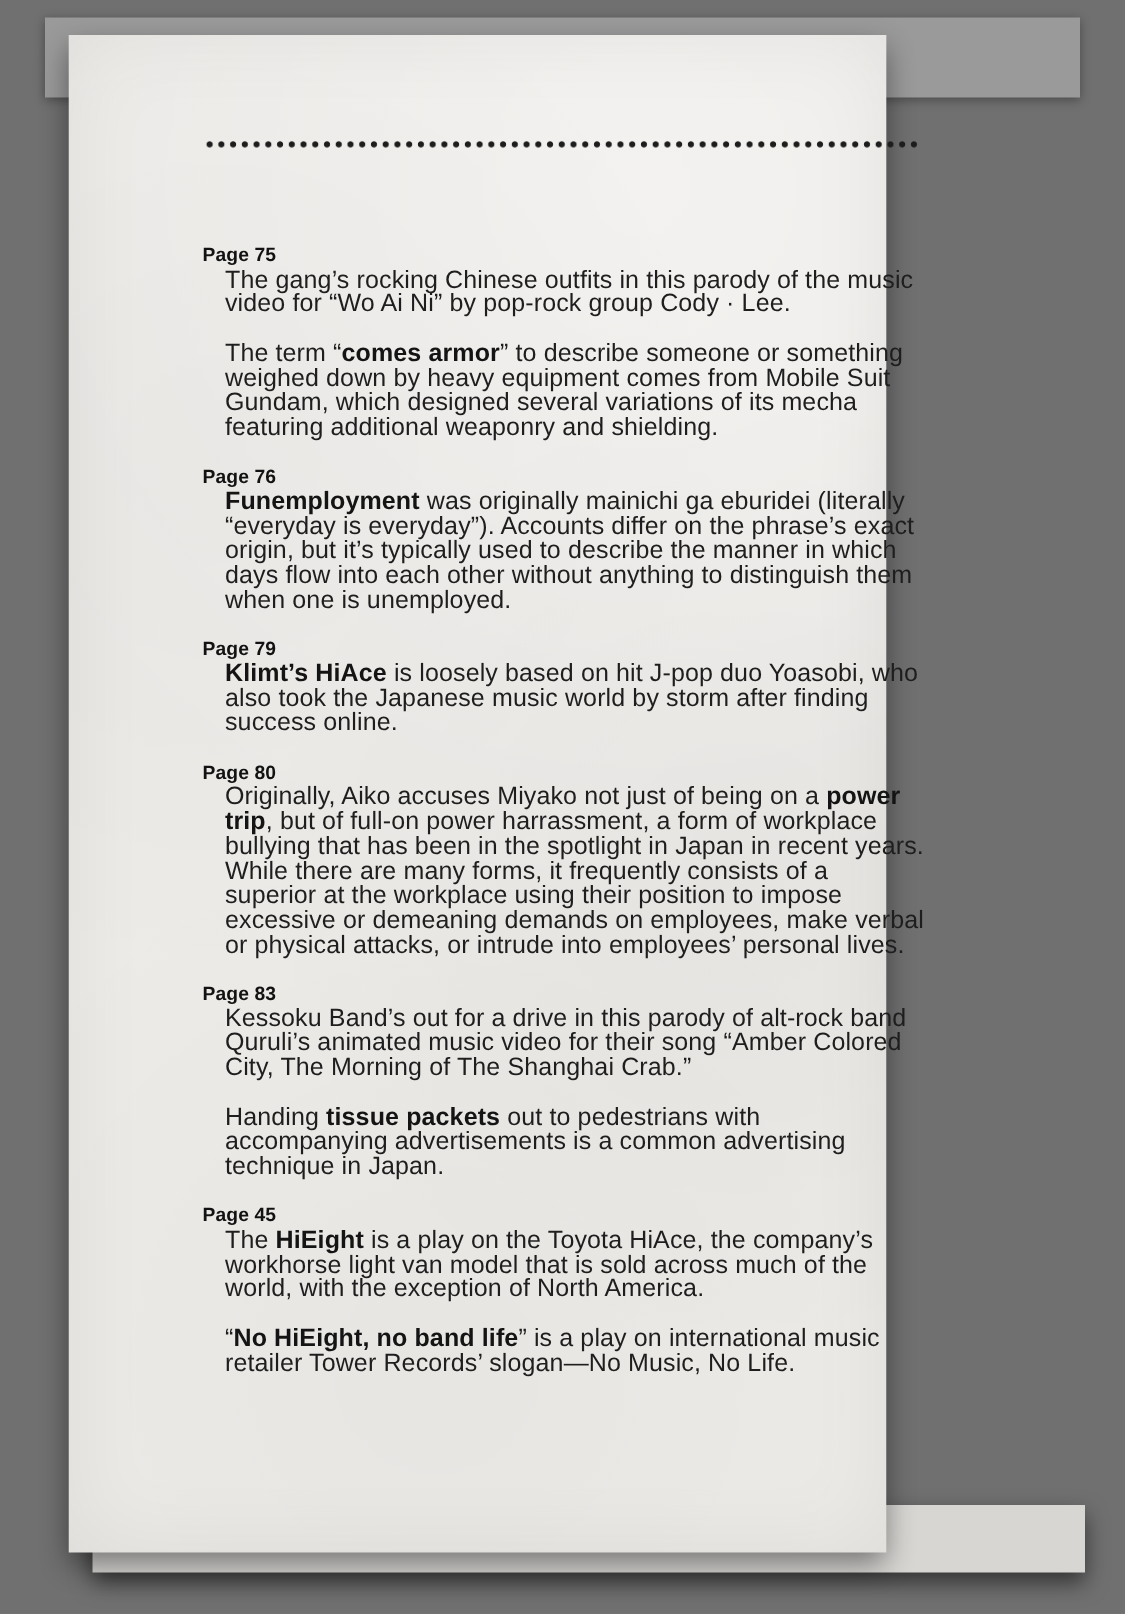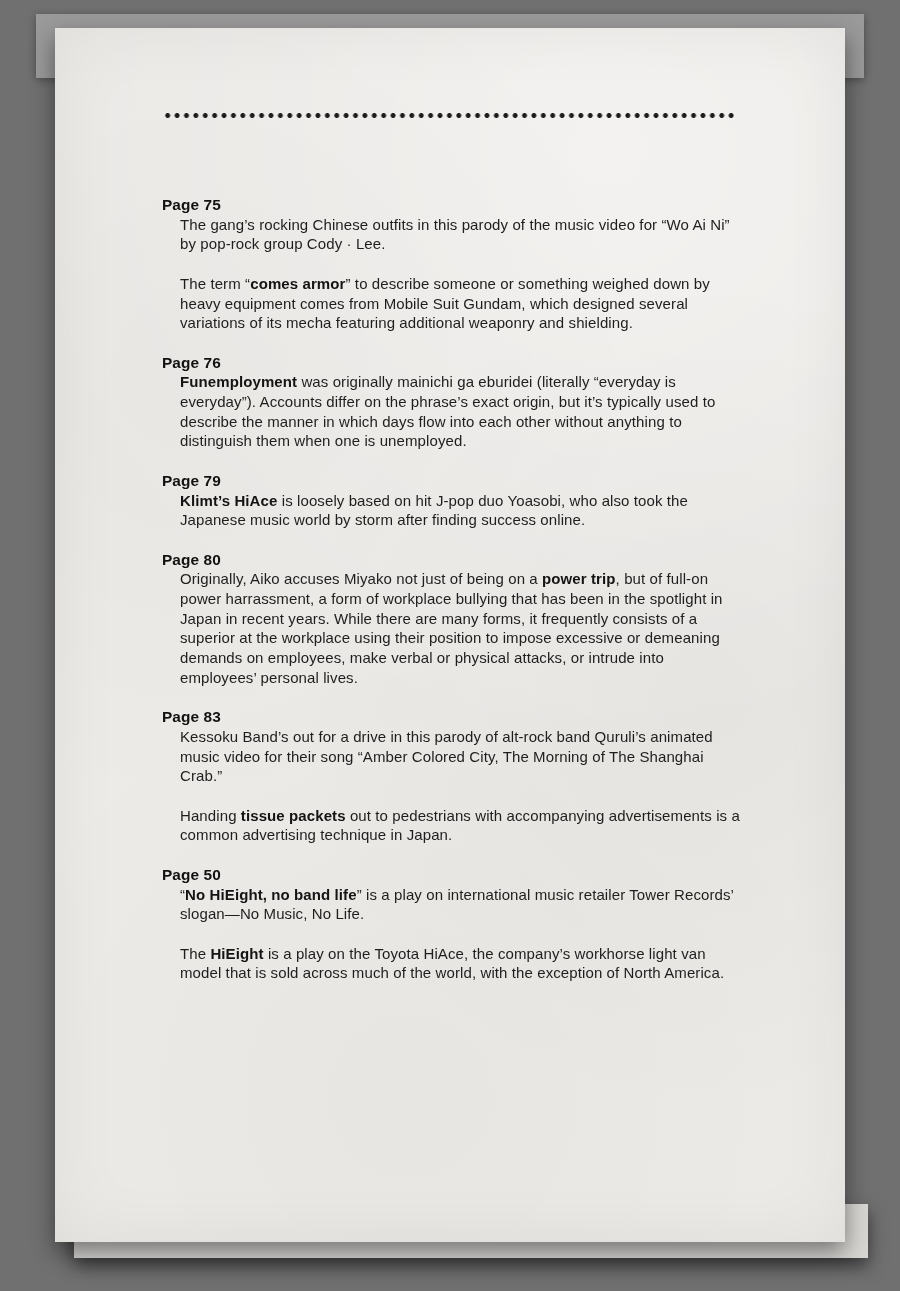--- a/index.html
+++ b/index.html
@@ -31,21 +31,21 @@
     top: 1204px;
     width: 794px;
     height: 54px;
     background: #d8d6d3;
     box-shadow: 0 8px 18px rgba(0,0,0,0.55);
   }
   .paper {
     position: absolute;
     left: 55px;
     top: 28px;
-    width: 790px;
+    width: 654px;
     height: 1214px;
     background-color: #edebe8;
     background-image:
       radial-gradient(circle at 18% 28%, rgba(0,0,0,0.025), rgba(0,0,0,0) 42%),
       radial-gradient(circle at 82% 55%, rgba(0,0,0,0.03), rgba(0,0,0,0) 46%),
       radial-gradient(circle at 45% 88%, rgba(0,0,0,0.025), rgba(0,0,0,0) 40%),
       radial-gradient(circle at 70% 10%, rgba(255,255,255,0.35), rgba(255,255,255,0) 50%);
     box-shadow:
       0 10px 22px rgba(0,0,0,0.45),
       inset 0 0 70px rgba(0,0,0,0.06);
@@ -67,21 +67,21 @@
     font-size: 15.4px;
     line-height: 19.7px;
     font-weight: bold;
     color: #121212;
     letter-spacing: 0.1px;
   }
   .note-paragraph {
     margin: 0 0 19.7px 0;
     padding-left: 18px;
     width: 560px;
-    font-size: 15px;
+    font-size: 20px;
     line-height: 19.7px;
     color: #1e1e1e;
     letter-spacing: 0.1px;
   }
   .note-paragraph .b { font-weight: bold; color: #141414; }
   .note-paragraph .i { }
 </style>
 </head>
 <body>
 
@@ -108,20 +108,20 @@
           <section class="note-section">
             <h3 class="page-heading">Page 80</h3>
             <p class="note-paragraph"><span>Originally, Aiko accuses Miyako not just of being on a </span><span class="b">power trip</span><span>, but of full-on power harrassment, a form of workplace bullying that has been in the spotlight in Japan in recent years. While there are many forms, it frequently consists of a superior at the workplace using their position to impose excessive or demeaning demands on employees, make verbal or physical attacks, or intrude into employees’ personal lives.</span></p>
           </section>
           <section class="note-section">
             <h3 class="page-heading">Page 83</h3>
             <p class="note-paragraph"><span>Kessoku Band’s out for a drive in this parody of alt-rock band Quruli’s animated music video for their song “Amber Colored City, The Morning of The Shanghai Crab.”</span></p>
             <p class="note-paragraph"><span>Handing </span><span class="b">tissue packets</span><span> out to pedestrians with accompanying advertisements is a common advertising technique in Japan.</span></p>
           </section>
           <section class="note-section">
-            <h3 class="page-heading">Page 50</h3>
+            <h3 class="page-heading">Page 45</h3>
+            <p class="note-paragraph"><span>The </span><span class="b">HiEight</span><span> is a play on the Toyota HiAce, the company’s workhorse light van model that is sold across much of the world, with the exception of North America.</span></p>
             <p class="note-paragraph"><span>“</span><span class="b">No HiEight, no band life</span><span>” is a play on international music retailer Tower Records’ slogan—No Music, No Life.</span></p>
-            <p class="note-paragraph"><span>The </span><span class="b">HiEight</span><span> is a play on the Toyota HiAce, the company’s workhorse light van model that is sold across much of the world, with the exception of North America.</span></p>
           </section>
         </div>
     </div>
   </div>
 </div>
 
 </body></html>

